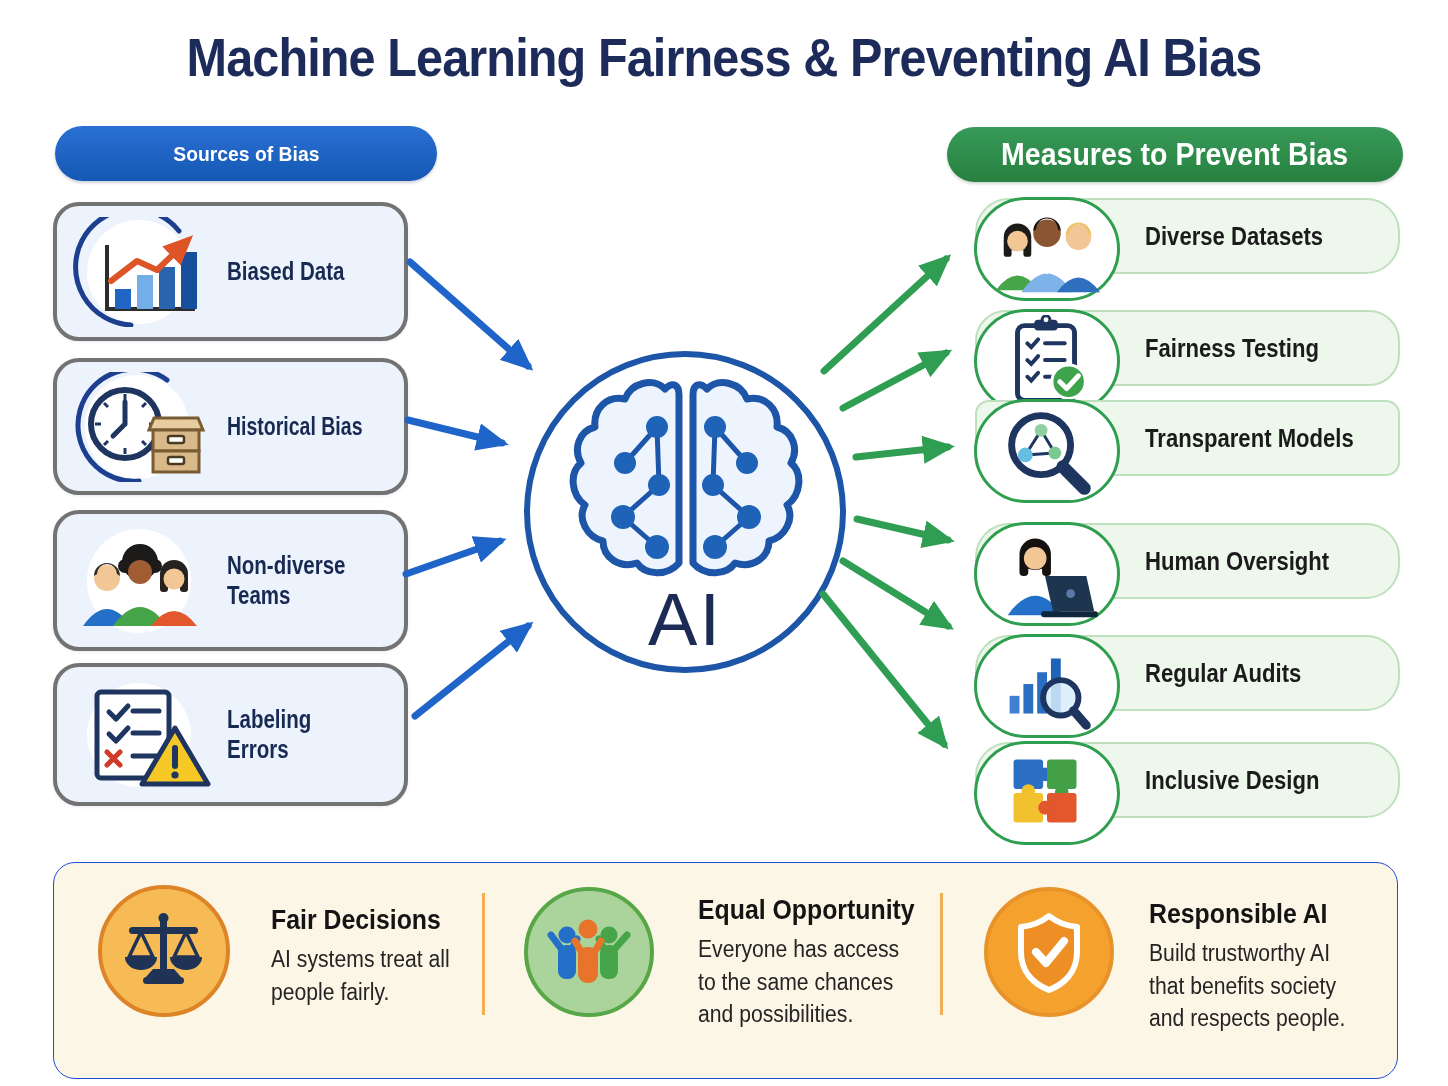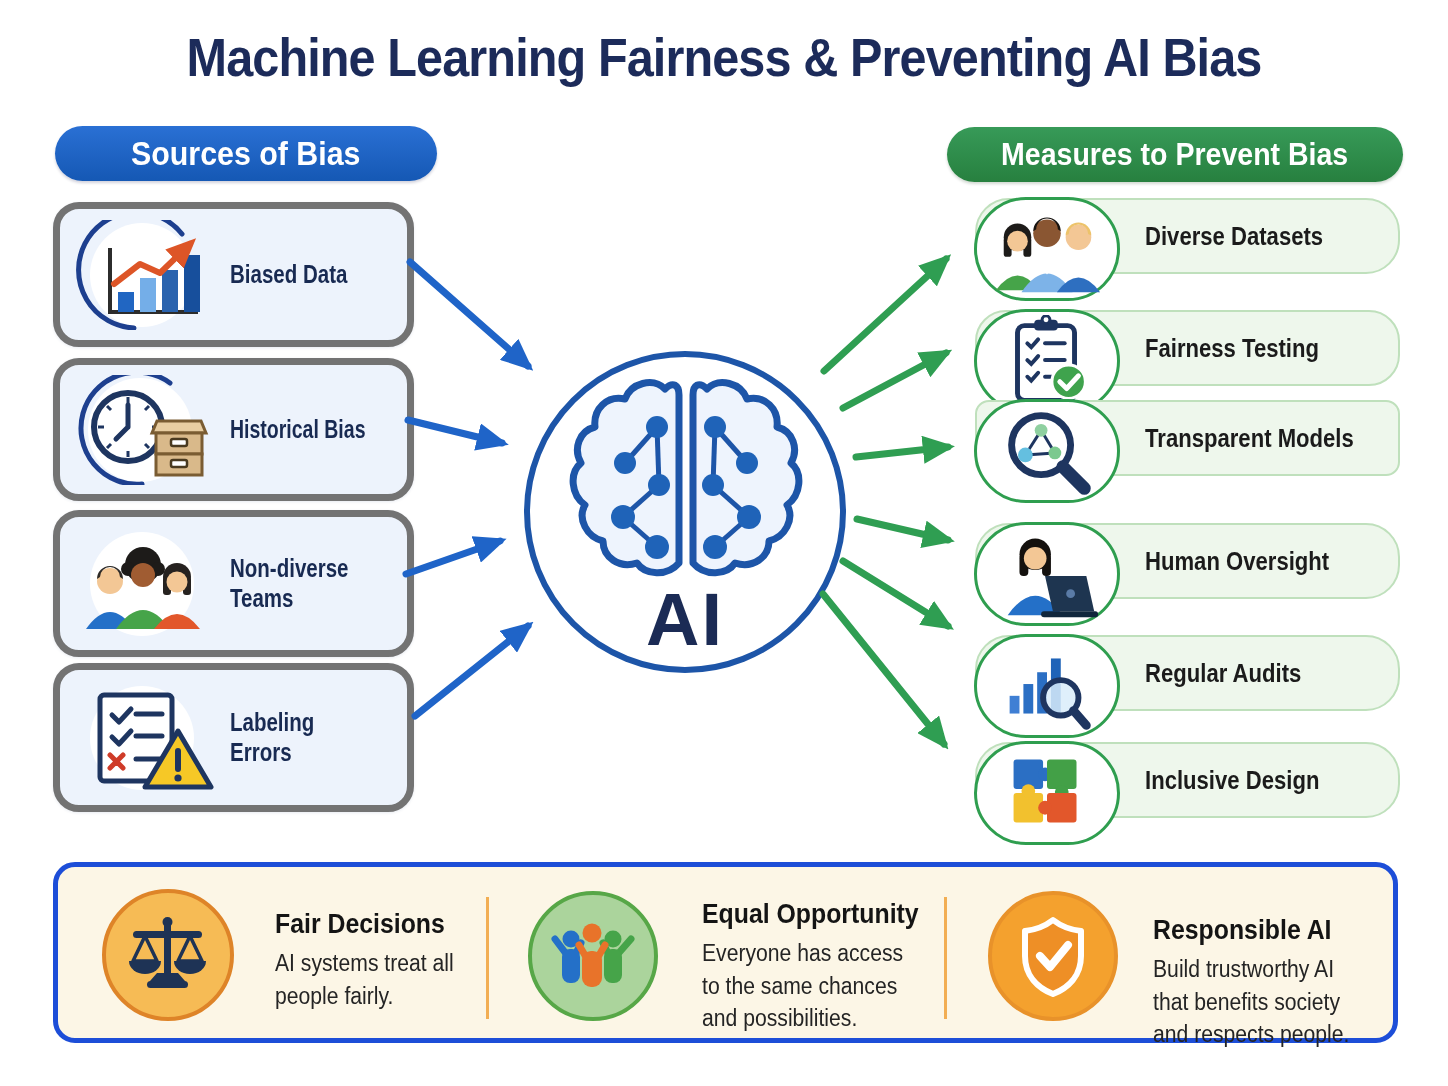--- a/index.html
+++ b/index.html
@@ -7,68 +7,68 @@
         font-family:"Liberation Sans",sans-serif;}
 
   
   .title{position:absolute;top:26px;left:0;width:100%;text-align:center;
          font-size:54px;font-weight:bold;color:#1c2b5a;letter-spacing:-1px;
          transform:scaleX(.9);transform-origin:center top;white-space:nowrap;}
 
   
   .pill{position:absolute;display:flex;align-items:center;justify-content:center;
         color:#fff;font-weight:bold;border-radius:29px;}
-  .pill-blue{left:55px;top:126px;width:382px;height:55px;font-size:33px;
+  .pill-blue{left:55px;top:126px;width:382px;height:55px;font-size:21px;
         background:linear-gradient(#2a70d4,#1558b4);box-shadow:0 2px 3px rgba(0,0,60,.18);}
   .pill-green{left:947px;top:127px;width:456px;height:55px;font-size:31px;
         background:linear-gradient(#379a58,#27803f);box-shadow:0 2px 3px rgba(0,40,0,.18);}
   .pill span{transform:scaleX(.92);white-space:nowrap;}
 
   
   .src-card{position:absolute;left:53px;width:347px;background:#edf3fc;
-            border:7px solid #737373;border-radius:26px;display:flex;align-items:center;
+            border:4px solid #737373;border-radius:26px;display:flex;align-items:center;
             box-shadow:0 1px 3px rgba(30,60,120,.10);}
   .src-icon{width:170px;height:100%;display:flex;align-items:center;justify-content:center;flex:none;}
   .src-label{flex:1;font-size:25px;font-weight:bold;color:#182a52;line-height:1.18;
              transform:scaleX(.82);transform-origin:left center;}
   .nowrap{white-space:nowrap;}
 
   
   .ai-circle{position:absolute;left:524px;top:351px;width:322px;height:322px;
              border-radius:50%;border:6px solid #1d55a8;background:#ffffff;box-sizing:border-box;}
   .ai-label{position:absolute;left:0;top:220px;width:100%;text-align:center;
-            font-size:74px;font-weight:bold;color:#1b2b55;letter-spacing:2px;}
+            font-size:74px;font-weight:normal;color:#1b2b55;letter-spacing:2px;}
 
   
   .m-card{position:absolute;left:975px;width:425px;height:76px;background:#eef7ec;
           border:2px solid #bfe0bc;border-radius:34px;box-sizing:border-box;}
   .m-capsule{position:absolute;left:-3px;top:-3px;width:146px;height:104px;background:#ffffff;
              border:3px solid #2f9e4f;border-radius:52px;display:flex;align-items:center;
              justify-content:center;box-sizing:border-box;}
   .m-label{position:absolute;left:168px;top:0;height:100%;display:flex;align-items:center;
            font-size:26px;font-weight:bold;color:#1b1b1b;white-space:nowrap;
            transform:scaleX(.85);transform-origin:left center;}
 
   
   .arrows{position:absolute;left:0;top:0;pointer-events:none;}
 
   
-  .footer{position:absolute;left:53px;top:862px;width:1345px;height:181px;background:#fcf6e6;
-          border:5px solid #1d4ed8;border-radius:22px;box-sizing:border-box;}
+  .footer{position:absolute;left:53px;top:862px;width:1345px;height:217px;background:#fcf6e6;
+          border:1px solid #1d4ed8;border-radius:22px;box-sizing:border-box;}
   .f-divider{position:absolute;top:30px;width:3px;height:122px;background:#f2ae53;}
   .f-circle{position:absolute;border-radius:50%;display:flex;align-items:center;justify-content:center;box-sizing:border-box;}
   .f-c1{left:44px;top:22px;width:132px;height:132px;background:#f6bb55;border:4px solid #de8428;}
   .f-c2{left:470px;top:24px;width:130px;height:130px;background:#abd49c;border:4px solid #57a747;}
   .f-c3{left:930px;top:24px;width:130px;height:130px;background:#f4a12e;border:4px solid #e8922a;}
   .f-text{position:absolute;}
   .f-head{font-size:27px;font-weight:bold;color:#141414;transform:scaleX(.92);
           transform-origin:left center;white-space:nowrap;margin-bottom:7px;}
   .f-desc{font-size:23px;color:#242424;line-height:1.42;width:235px;
           transform:scaleX(.92);transform-origin:left top;}
-  .ft1{left:217px;top:42px;} .ft2{left:644px;top:32px;} .ft3{left:1095px;top:36px;margin-top:12px;}
+  .ft1{left:217px;top:42px;} .ft2{left:644px;top:32px;} .ft3{left:1095px;top:36px;}
 </style>
 </head>
 <body>
 
 <div class="page">
 
   <div class="title">Machine Learning Fairness &amp; Preventing AI Bias</div>
 
   <div class="pill pill-blue">
     <span>Sources of Bias</span>

